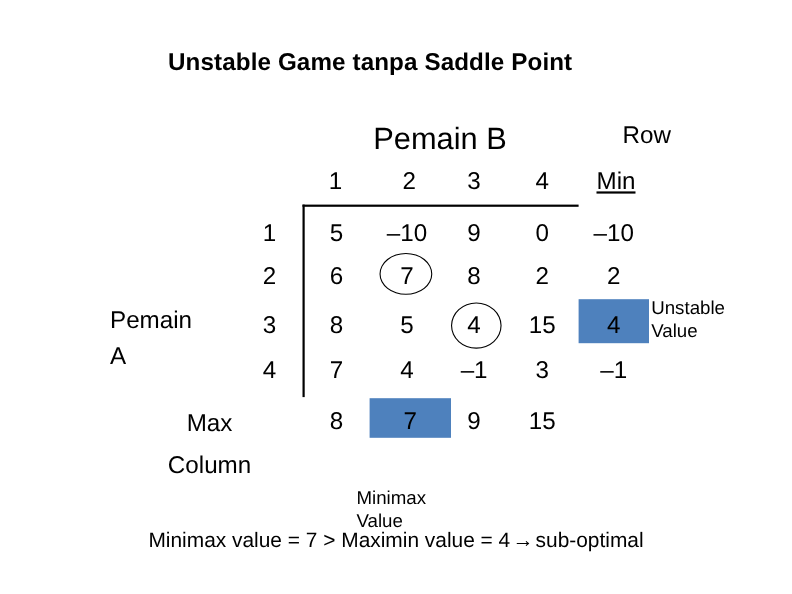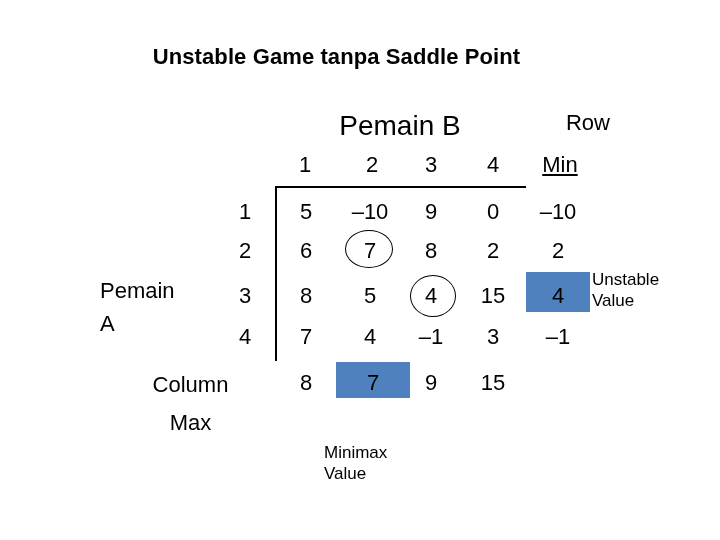--- a/index.html
+++ b/index.html
@@ -242,22 +242,22 @@
 
     <div class="rule-h"></div>
     <div class="rule-v"></div>
 
     <div class="side-label">
       <div>Pemain</div>
       <div>A</div>
     </div>
 
     <div class="colmax-label">
+      <div>Max</div>
       <div>Column</div>
-      <div>Max</div>
     </div>
 
     <div class="rowidx" style="top:199px">1</div>
     <div class="rowidx" style="top:238px">2</div>
     <div class="rowidx" style="top:283px">3</div>
     <div class="rowidx" style="top:324px">4</div>
 
     <div class="hl hl-maximin"></div>
     <div class="hl hl-minimax"></div>
 
@@ -298,14 +298,17 @@
       <div>Value</div>
     </div>
 
     <div class="annot annot-minimax">
       <div>Minimax</div>
       <div>Value</div>
     </div>
 
   </div>
 
+  <div class="footer">
+    <span>Minimax value = 7 &gt; Maximin value = 4</span><span class="arrow">→</span><span>sub-optimal</span>
+  </div>
 
 </div>
 
 </body></html>

